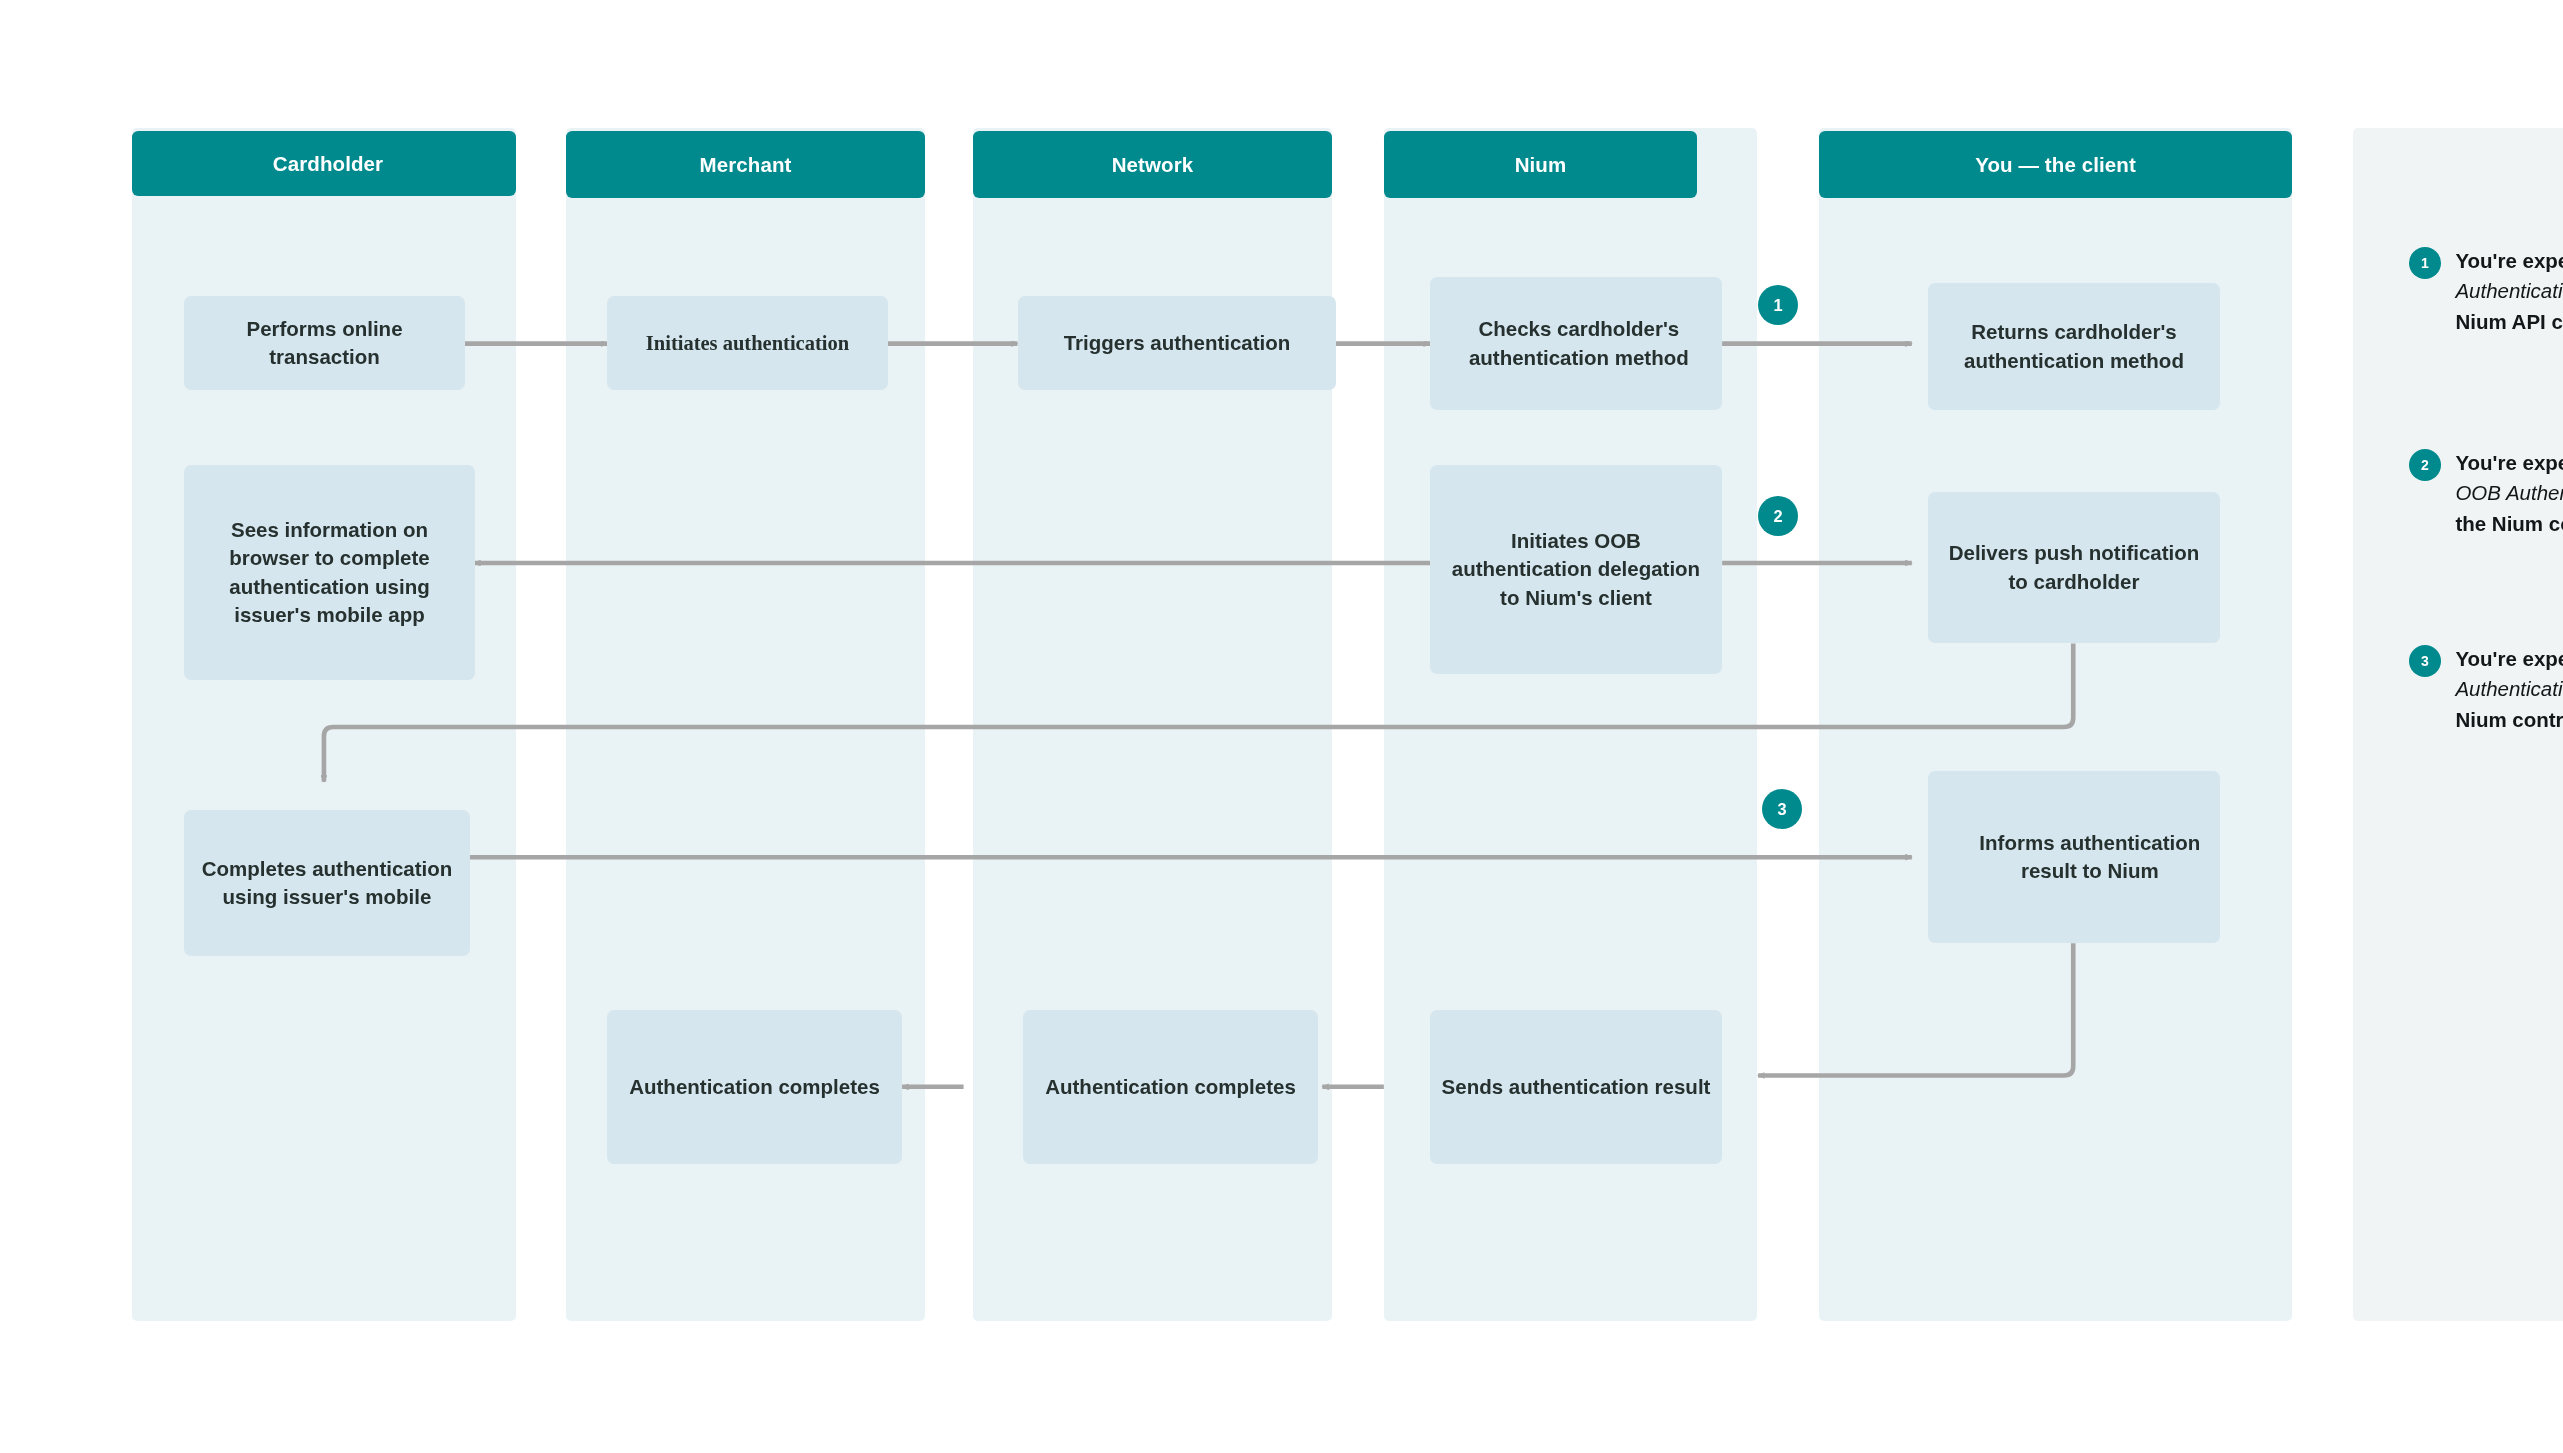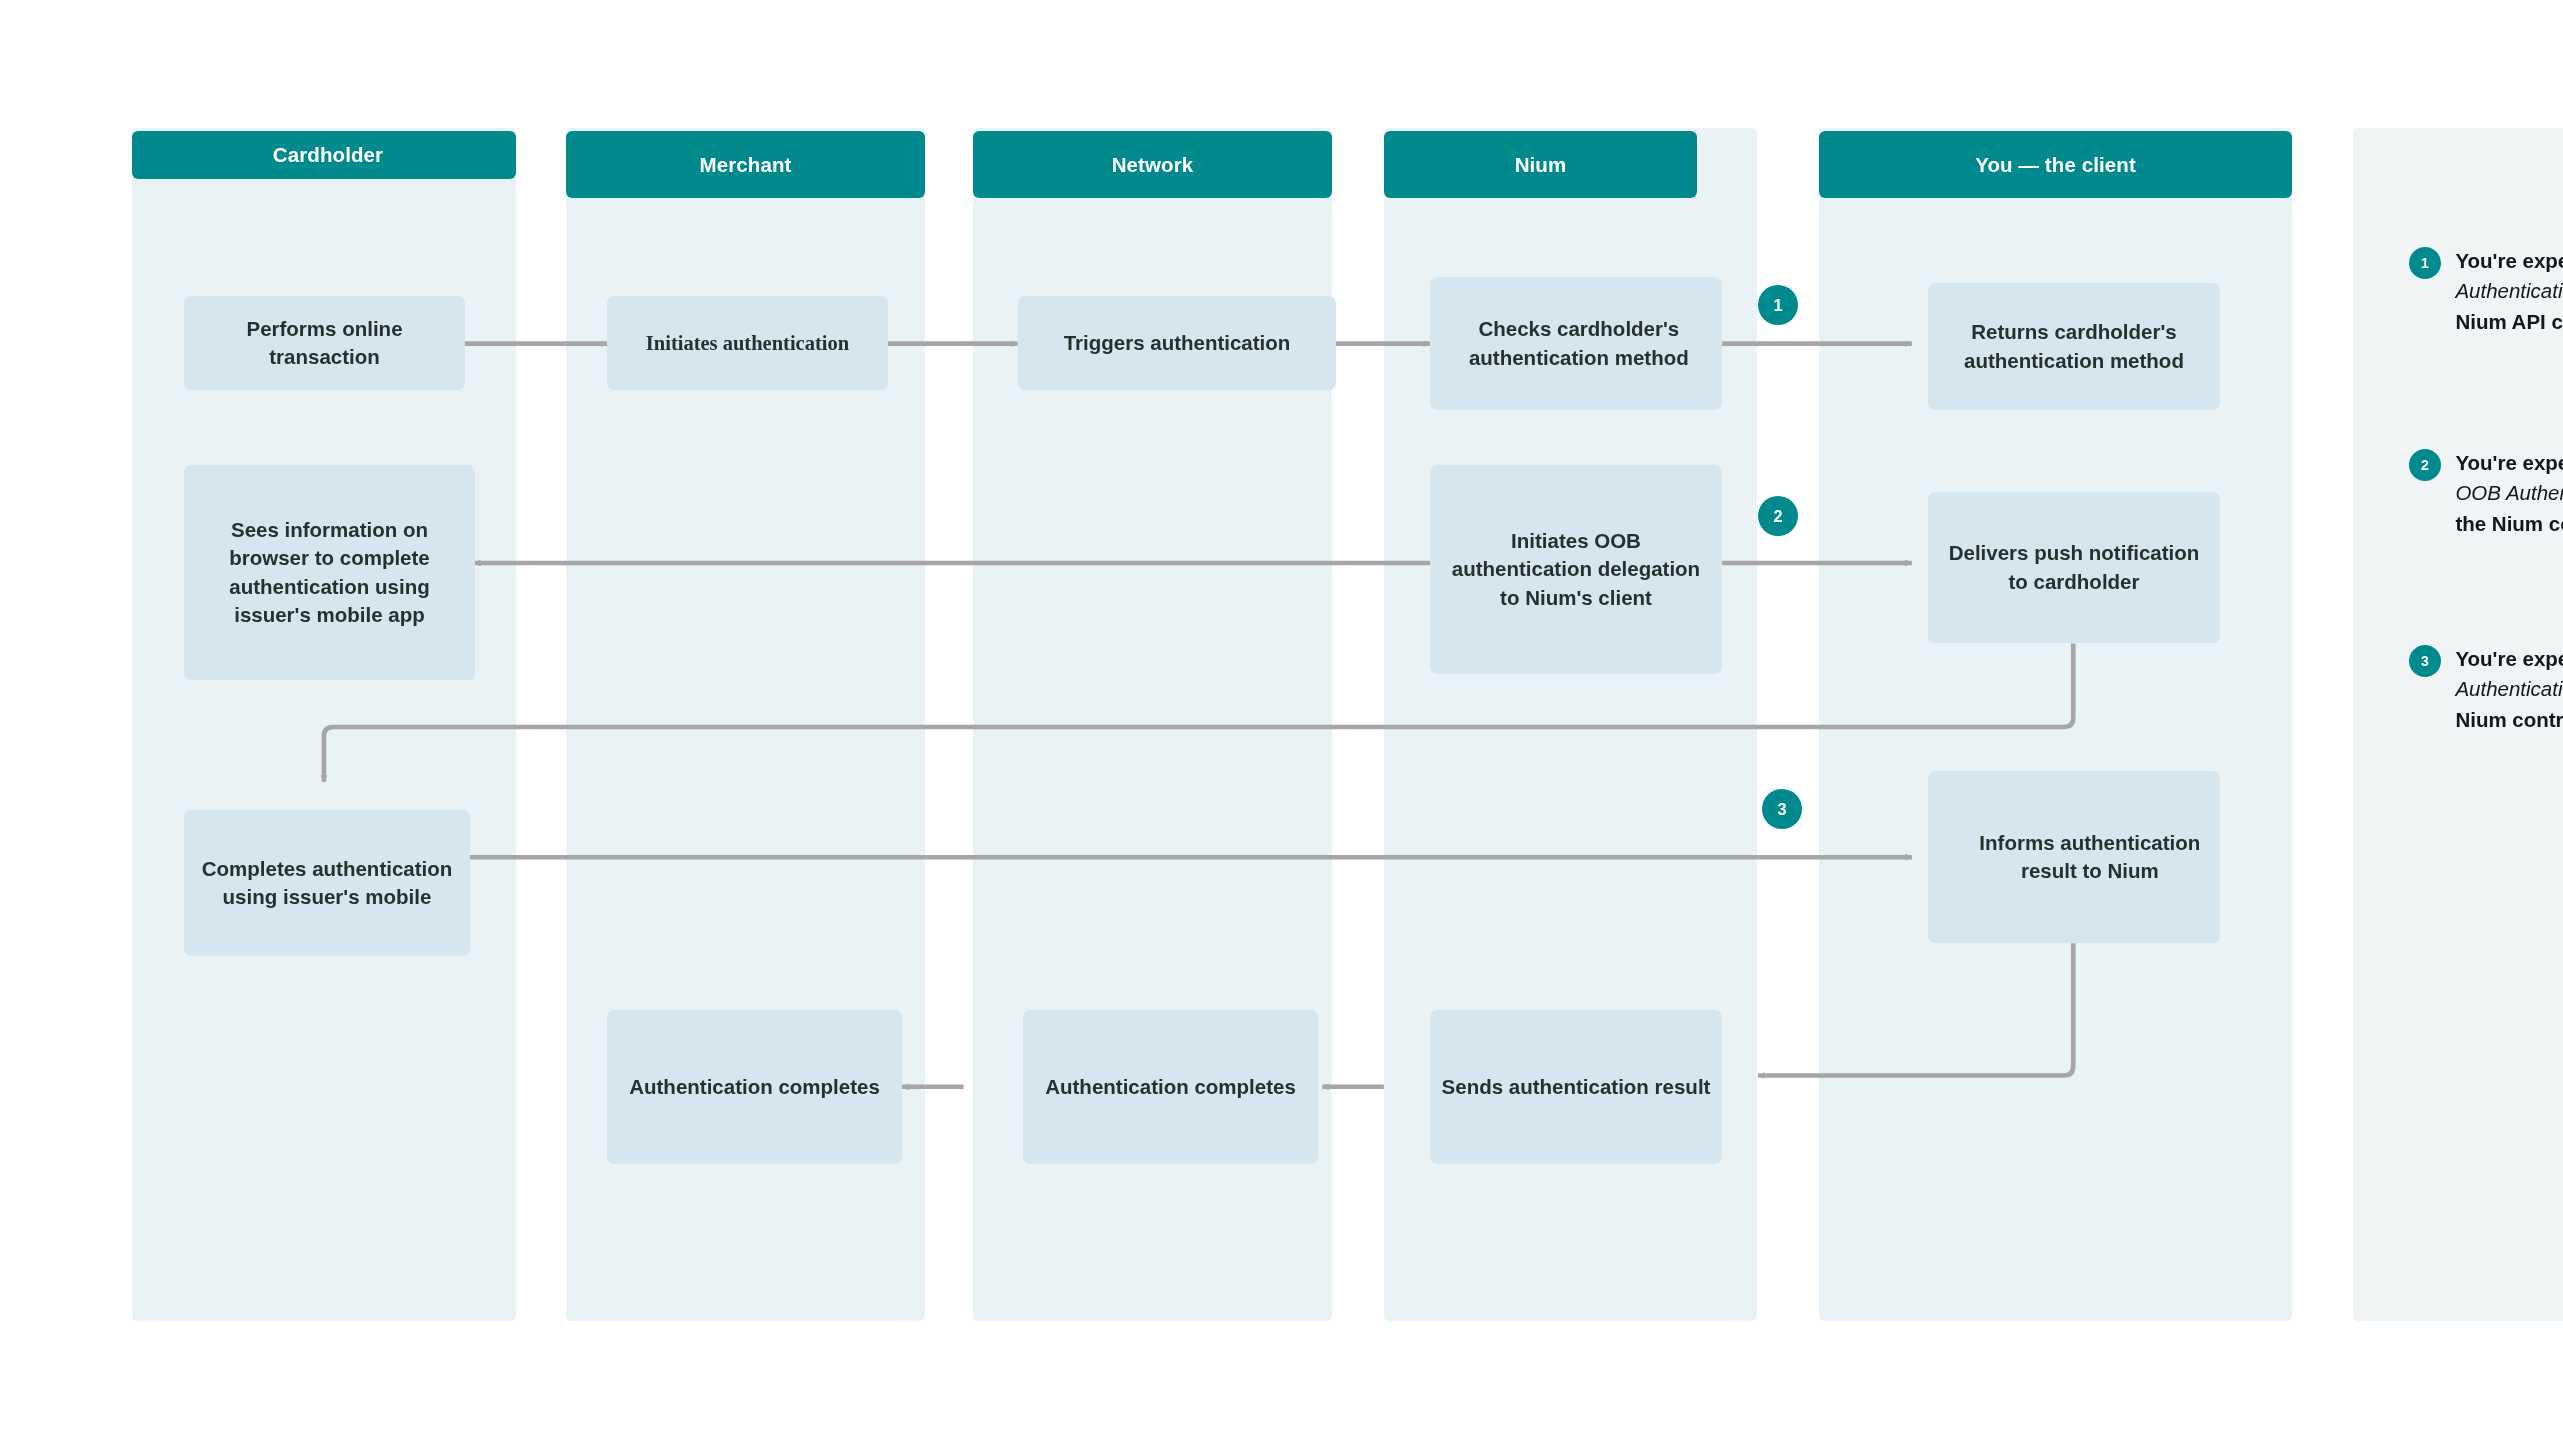--- a/index.html
+++ b/index.html
@@ -121,21 +121,21 @@
 <div id="stage">
 
   <div class="lane" style="left:132px; top:128px; width:384px; height:1193px;"></div>
   <div class="lane" style="left:566px; top:128px; width:359px; height:1193px;"></div>
   <div class="lane" style="left:973px; top:128px; width:359px; height:1193px;"></div>
   <div class="lane" style="left:1384px; top:128px; width:373px; height:1193px;"></div>
   <div class="lane" style="left:1819px; top:128px; width:473px; height:1193px;"></div>
 
   <div class="legend-panel" style="left:2353px; top:128px; width:569px; height:1193px;"></div>
 
-  <div class="lane-header" style="left:132px; top:131px; width:384px; height:48px;padding-left:8px;">
+  <div class="lane-header" style="left:132px; top:131px; width:384px; height:65px;padding-left:8px;">
     <span>Cardholder</span>
   </div>
   <div class="lane-header" style="left:566px; top:131px; width:359px; height:67px;">
     <span>Merchant</span>
   </div>
   <div class="lane-header" style="left:973px; top:131px; width:359px; height:67px;">
     <span>Network</span>
   </div>
   <div class="lane-header" style="left:1384px; top:131px; width:313px; height:67px;">
     <span>Nium</span>

